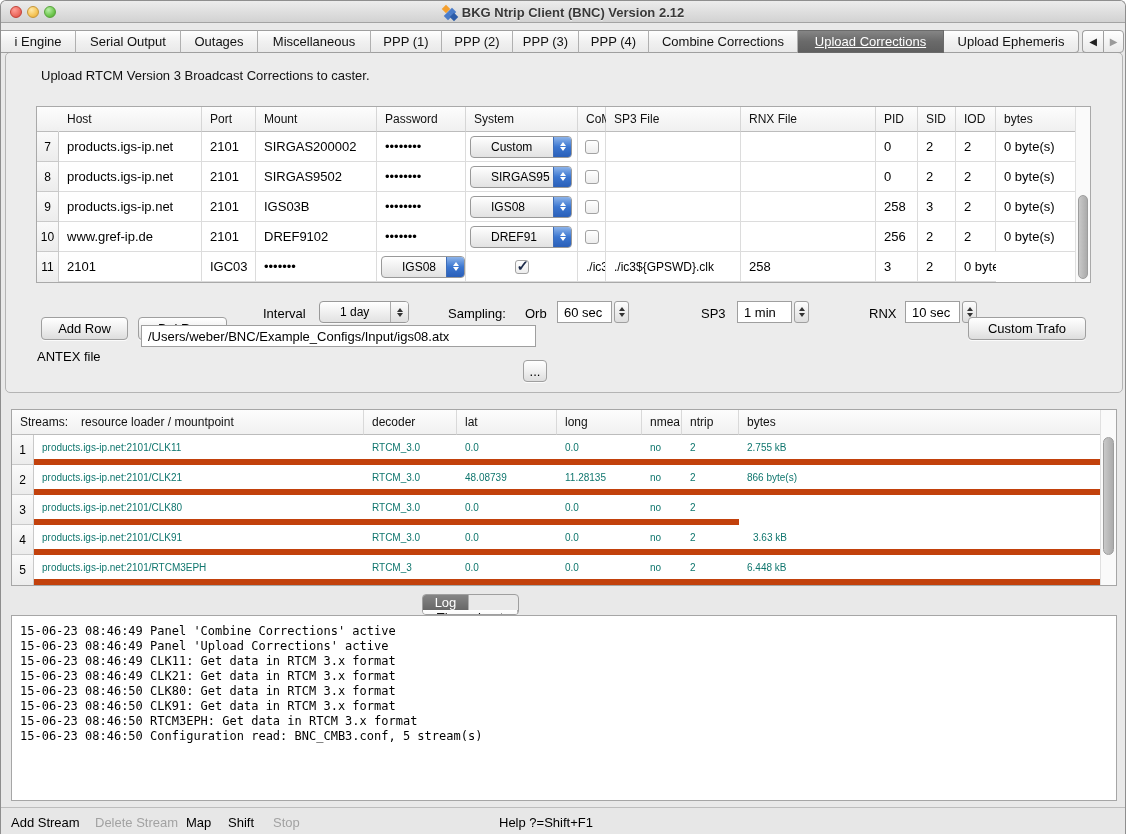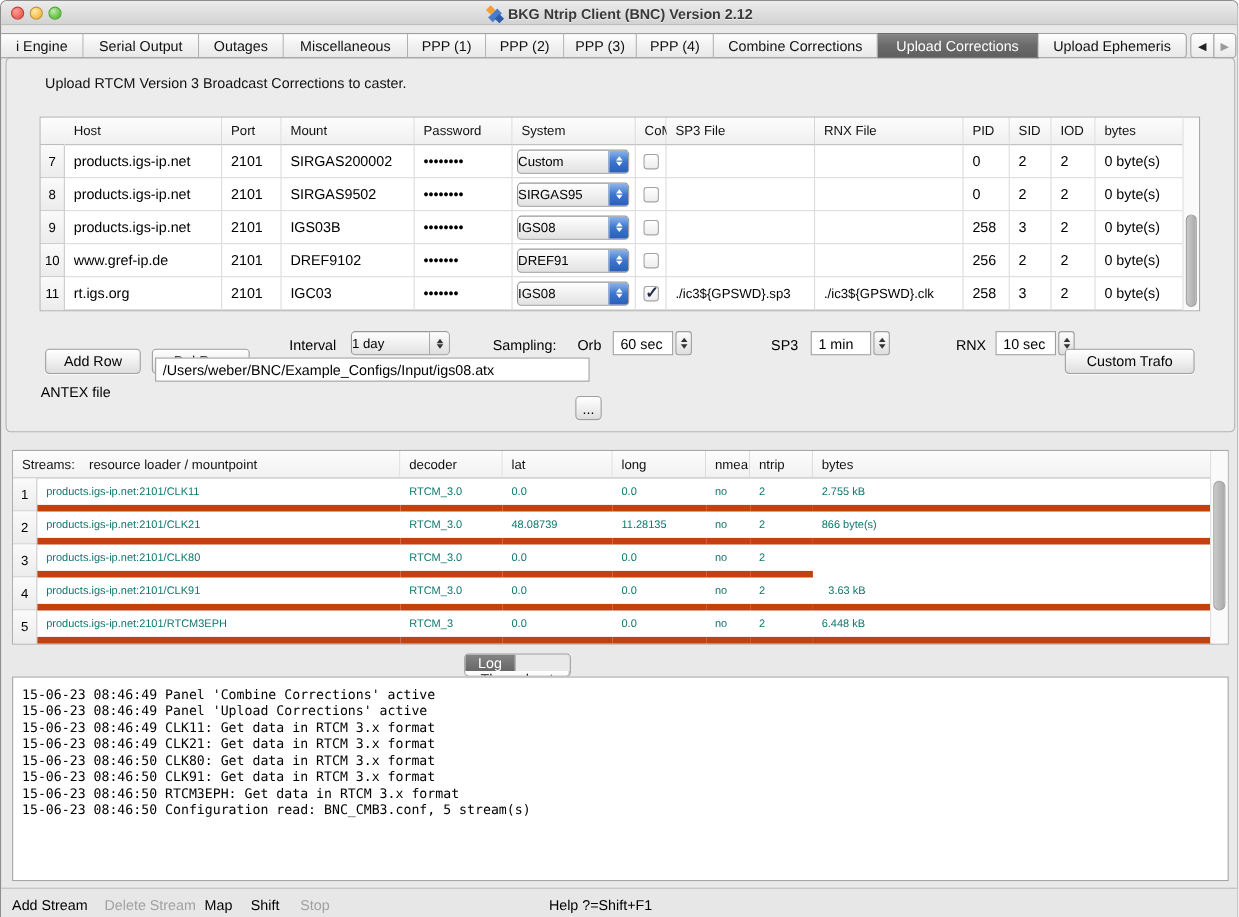--- a/index.html
+++ b/index.html
@@ -34,21 +34,21 @@
     border:1px solid #b4b4b4; border-radius:5px; background:#ececec;
   }
   .tabbar { position:absolute; left:0; top:29px; height:23px; display:flex; }
   .tab {
     height:23px; display:flex; align-items:center; justify-content:center;
     font-size:13px; color:#111;
     background:linear-gradient(#ffffff,#f1f1f1 50%,#e9e9e9);
     border-top:1px solid #9f9f9f; border-bottom:1px solid #9f9f9f; border-right:1px solid #b0b0b0;
     white-space:nowrap; cursor:default;
   }
-  .tab.selected { background:linear-gradient(#858585,#6a6a6a 50%,#5f5f5f); color:#fff; border-color:#6a6a6a; }
+  .tab.selected { background:linear-gradient(#858585,#6a6a6a 50%,#5f5f5f); color:#fff; border-color:#6a6a6a;text-decoration:underline; }
   .tab.last { border-radius:0 4px 4px 0; border-right:1px solid #9f9f9f; }
   .tab-arrows { position:absolute; left:1081px; top:29px; height:23px; display:flex; }
   .tab-arrow {
     width:21px; height:23px; display:flex; align-items:center; justify-content:center;
     background:linear-gradient(#ffffff,#e9e9e9); border:1px solid #9f9f9f; font-size:10px; color:#222;
   }
   .tab-arrow.first { border-radius:4px 0 0 4px; border-right:none; }
   .tab-arrow.lastA { border-radius:0 4px 4px 0; }
   .tab-arrow.dim { color:#9a9a9a; }
   .caption { position:absolute; left:40px; top:67px; font-size:13px; color:#111; }
@@ -65,21 +65,21 @@
     border-bottom:1px solid #dcdcdc; border-right:1px solid #dcdcdc; overflow:hidden; white-space:nowrap; }
   .up-num { height:30px; font-size:12px; display:flex; align-items:center; justify-content:center;
     background:linear-gradient(#fafafa,#ececec); border-bottom:1px solid #c9c9c9; border-right:1px solid #c9c9c9; }
   .up-scroll { position:absolute; right:0; top:0; width:15px; height:175px; background:#fafafa; border-left:1px solid #e0e0e0; }
   .up-thumb { position:absolute; left:2px; right:2px; top:88px; height:84px; border-radius:6px;
     background:linear-gradient(90deg,#c9c9c9,#ababab); border:1px solid #9d9d9d; }
   
   .popup {
     position:relative; height:22px; border:1px solid #999; border-radius:4px;
     background:linear-gradient(#ffffff,#ededed 60%,#e2e2e2);
-    display:flex; align-items:center; font-size:12px; padding-left:0;
+    display:flex; align-items:center; font-size:12px; padding-left:20px;
     box-shadow:0 1px 0 rgba(255,255,255,.7);
   }
   .popup .cap {
     position:absolute; right:0; top:0; bottom:0; width:18px; border-radius:0 3px 3px 0;
     display:flex; flex-direction:column; align-items:center; justify-content:center; gap:1px;
   }
   .popup .cap.blue { background:linear-gradient(#8db4ea,#3b76d0 50%,#2a5fb8); border-left:1px solid #3e6db8; }
   .popup .cap.gray { background:linear-gradient(#fdfdfd,#dedede); border-left:1px solid #aaa; }
   .arr-up { width:0; height:0; border-left:3.5px solid transparent; border-right:3.5px solid transparent; border-bottom:4.5px solid #fff; }
   .arr-dn { width:0; height:0; border-left:3.5px solid transparent; border-right:3.5px solid transparent; border-top:4.5px solid #fff; }
@@ -295,21 +295,20 @@
       <div class="up-cell"></div>
       <div class="up-cell"></div>
       <div class="up-cell">256</div>
       <div class="up-cell">2</div>
       <div class="up-cell">2</div>
       <div class="up-cell" style="border-right:none">0 byte(s)</div>
     </div>
 
     <div class="up-grid">
       <div class="up-num" style="border-bottom:none">11</div>
-      <div class="up-cell">rt.igs.org</div>
       <div class="up-cell">2101</div>
       <div class="up-cell">IGC03</div>
       <div class="up-cell">•••••••</div>
       <div class="up-cell" style="padding-left:4px">
         <div class="popup" style="width:102px">
             <span>IGS08</span>
             <span class="cap blue">
               <span class="arr-up"></span>
               <span class="arr-dn"></span>
             </span>

